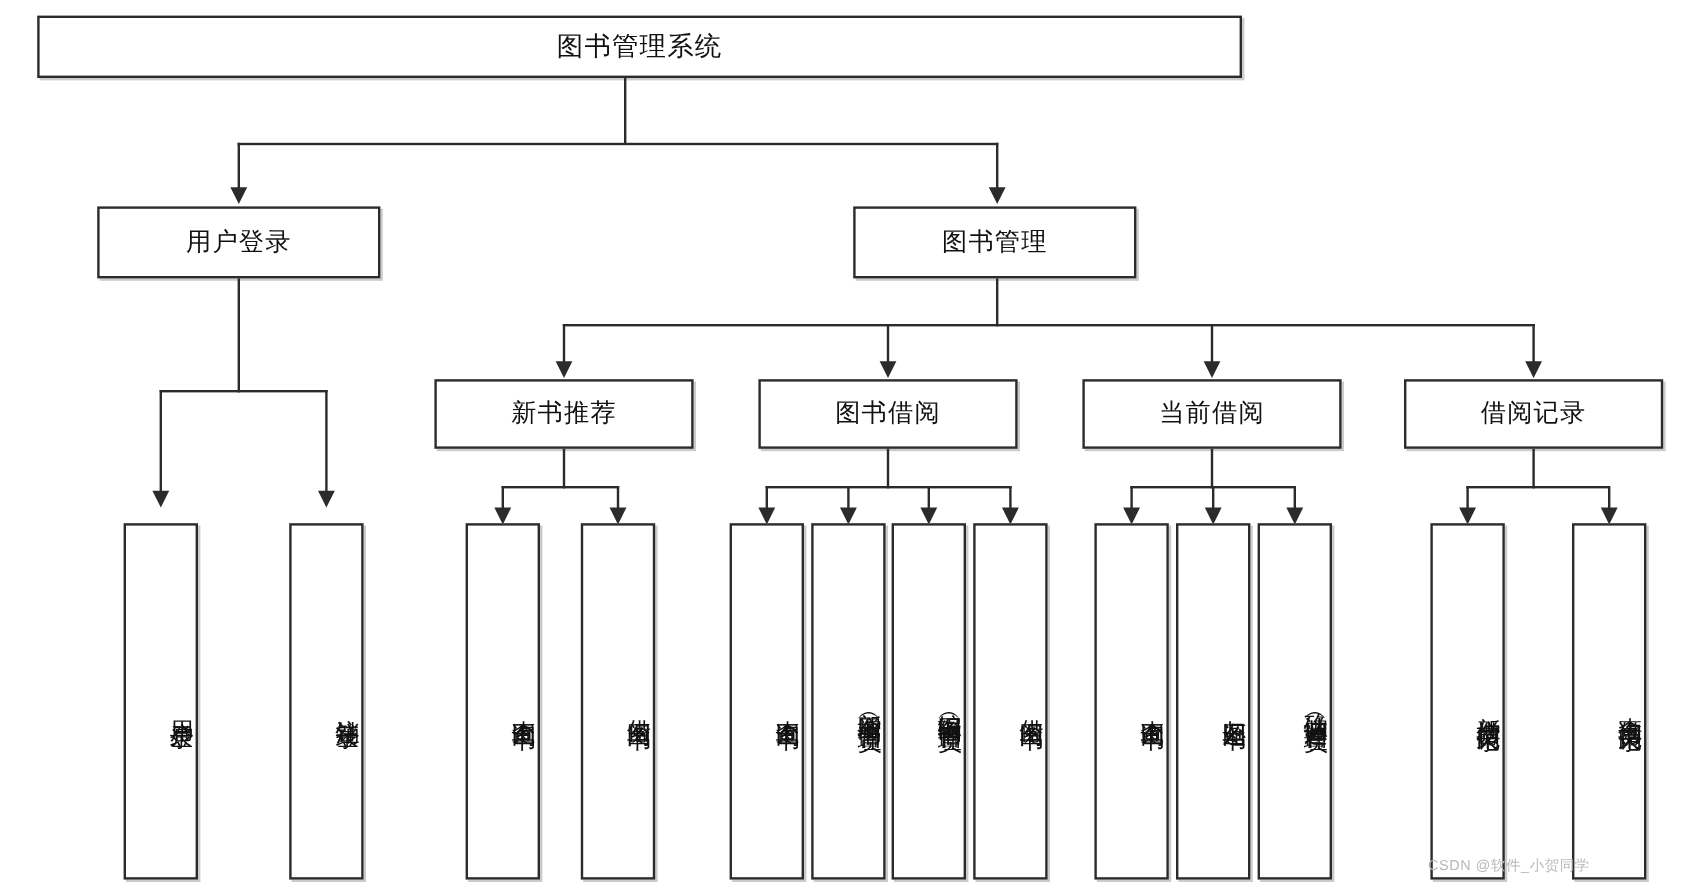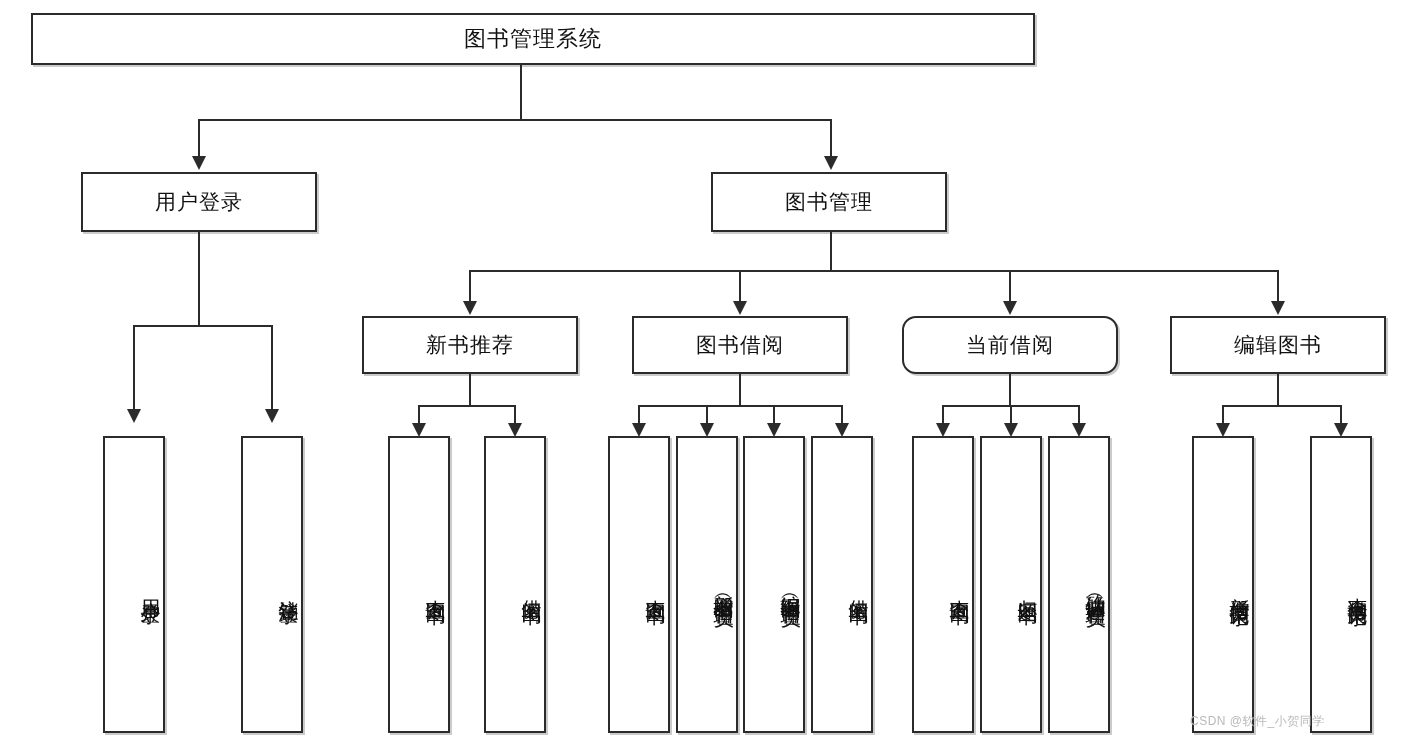--- a/index.html
+++ b/index.html
@@ -119,25 +119,25 @@
   <div class="arrow" style="left:1003px; top:301px;"></div>
   <div class="edge v" style="left:1277px; top:270px; width:2px; height:33px;"></div>
   <div class="arrow" style="left:1271px; top:301px;"></div>
 
   <div class="node horiz" style="left:362px; top:316px; width:216px; height:58px;text-align:center;">
     <span>新书推荐</span>
   </div>
   <div class="node horiz" style="left:632px; top:316px; width:216px; height:58px;">
     <span>图书借阅</span>
   </div>
-  <div class="node horiz" style="left:902px; top:316px; width:216px; height:58px;border-radius:14px;">
+  <div class="node horiz" style="left:902px; top:316px; width:216px; height:58px;">
     <span>当前借阅</span>
   </div>
   <div class="node horiz" style="left:1170px; top:316px; width:216px; height:58px;">
-    <span>编辑图书</span>
+    <span>借阅记录</span>
   </div>
 
   <div class="edge v" style="left:469px; top:374px; width:2px; height:33px;"></div>
   <div class="edge h" style="left:418px; top:405px; width:98px; height:2px;"></div>
   <div class="edge v" style="left:418px; top:405px; width:2px; height:22px;"></div>
   <div class="arrow" style="left:412px; top:423px;"></div>
   <div class="edge v" style="left:514px; top:405px; width:2px; height:22px;"></div>
   <div class="arrow" style="left:508px; top:423px;"></div>
 
   <div class="edge v" style="left:739px; top:374px; width:2px; height:33px;"></div>

